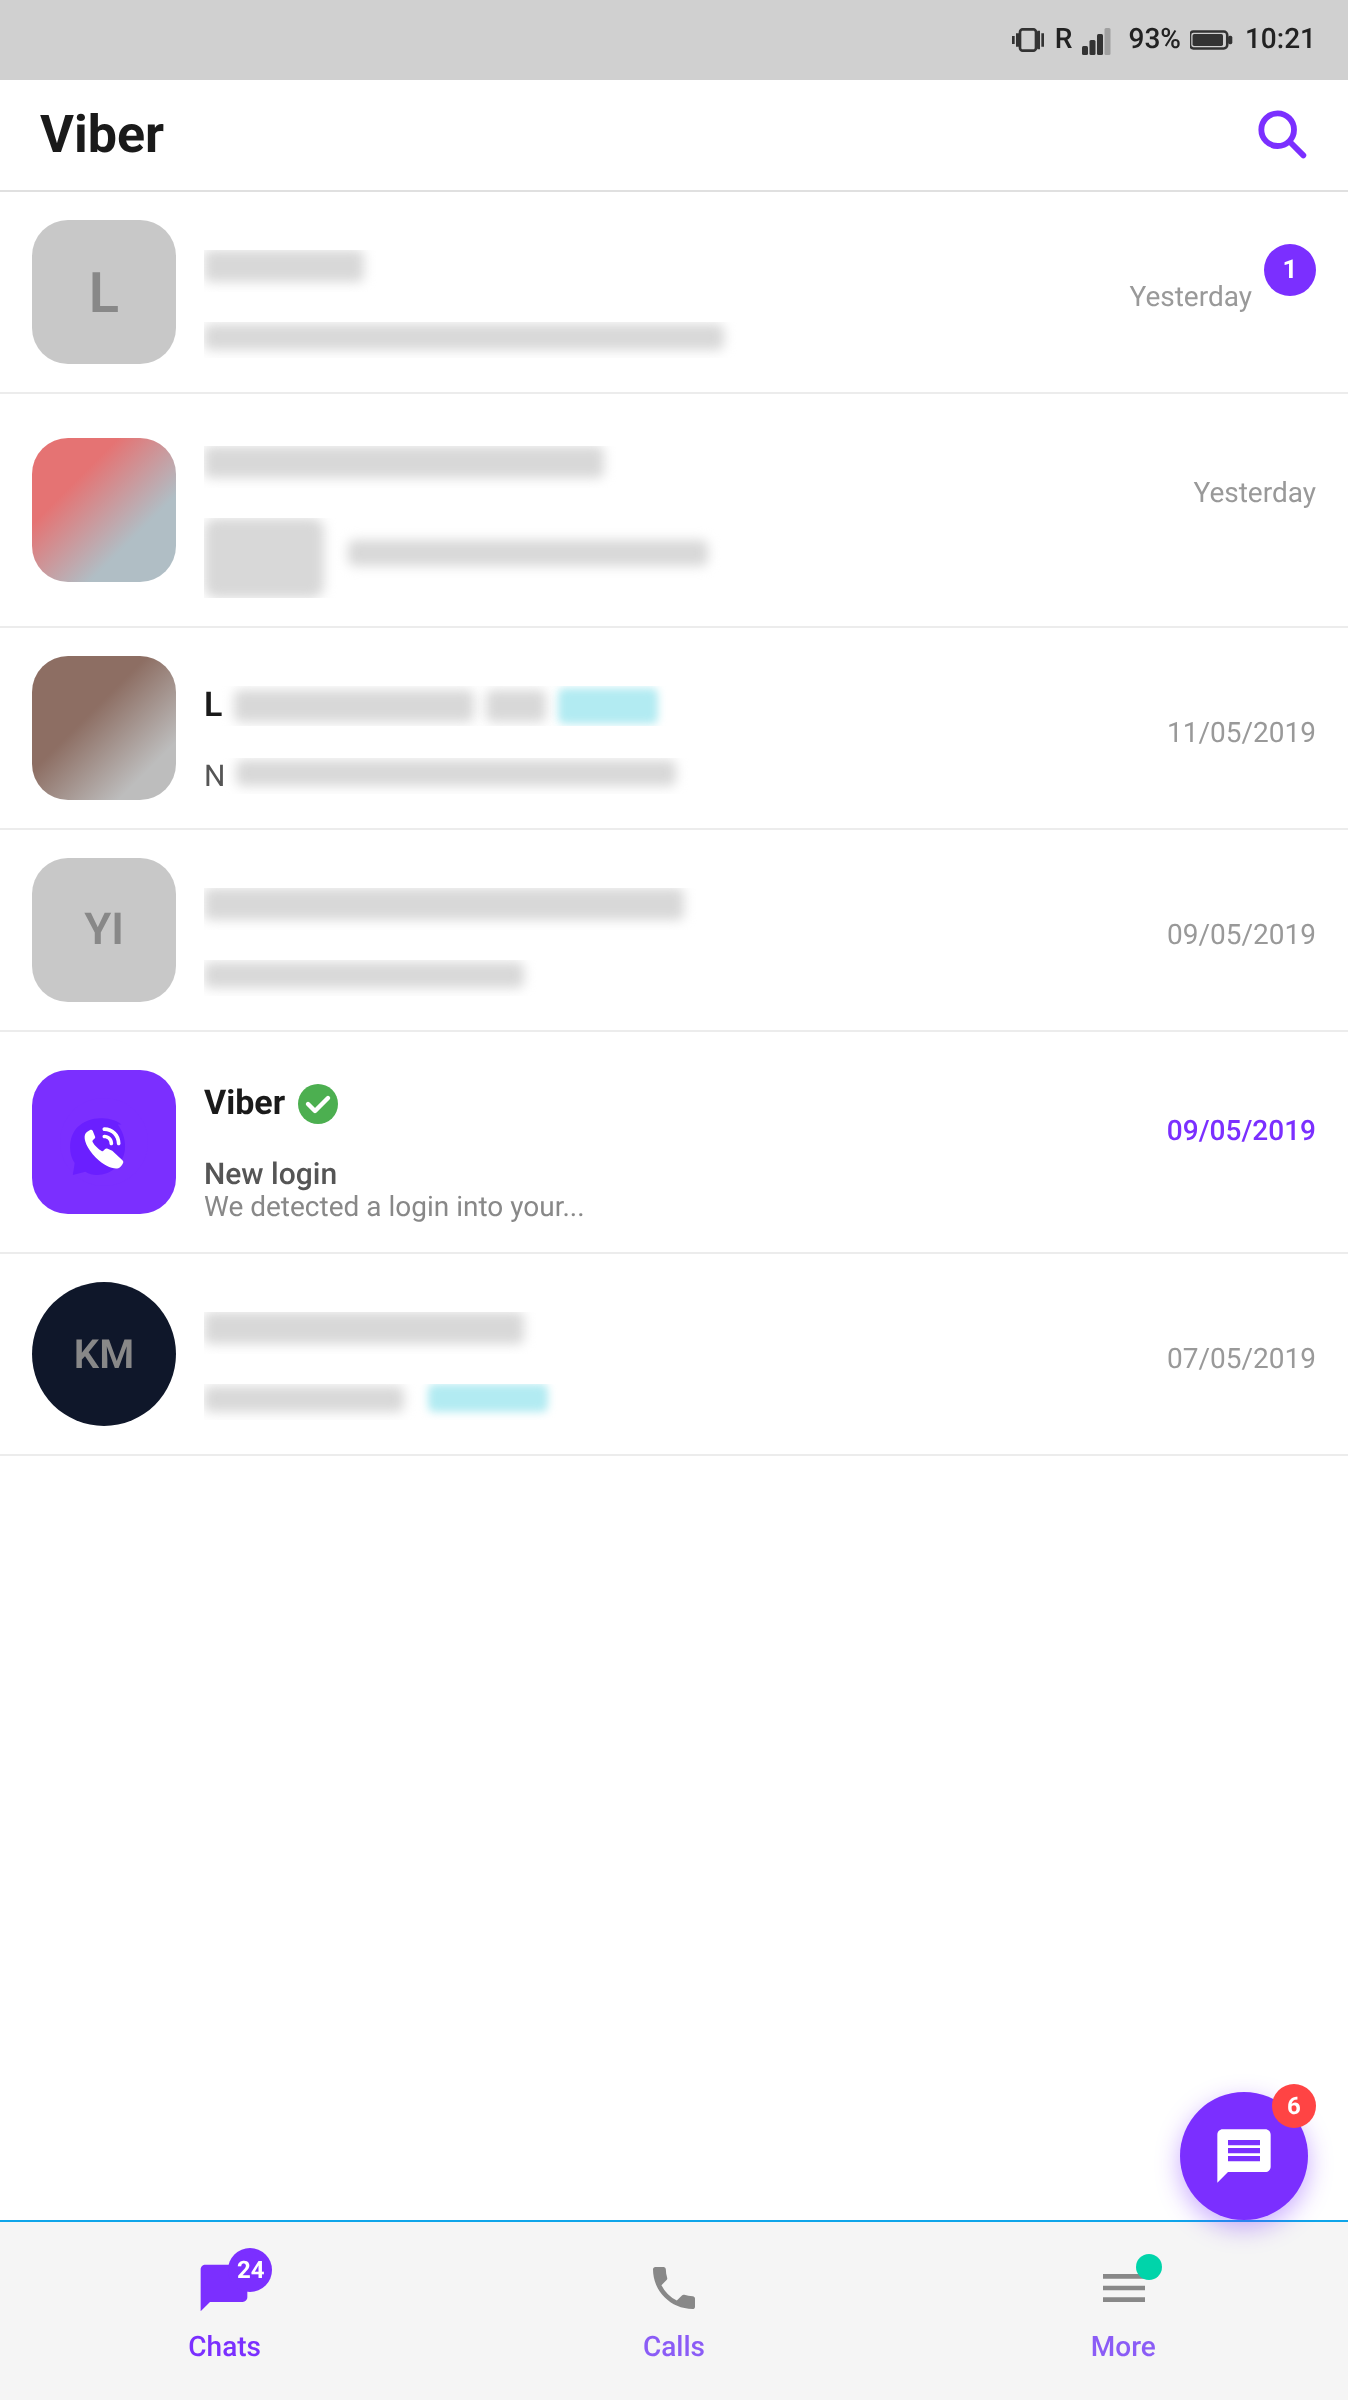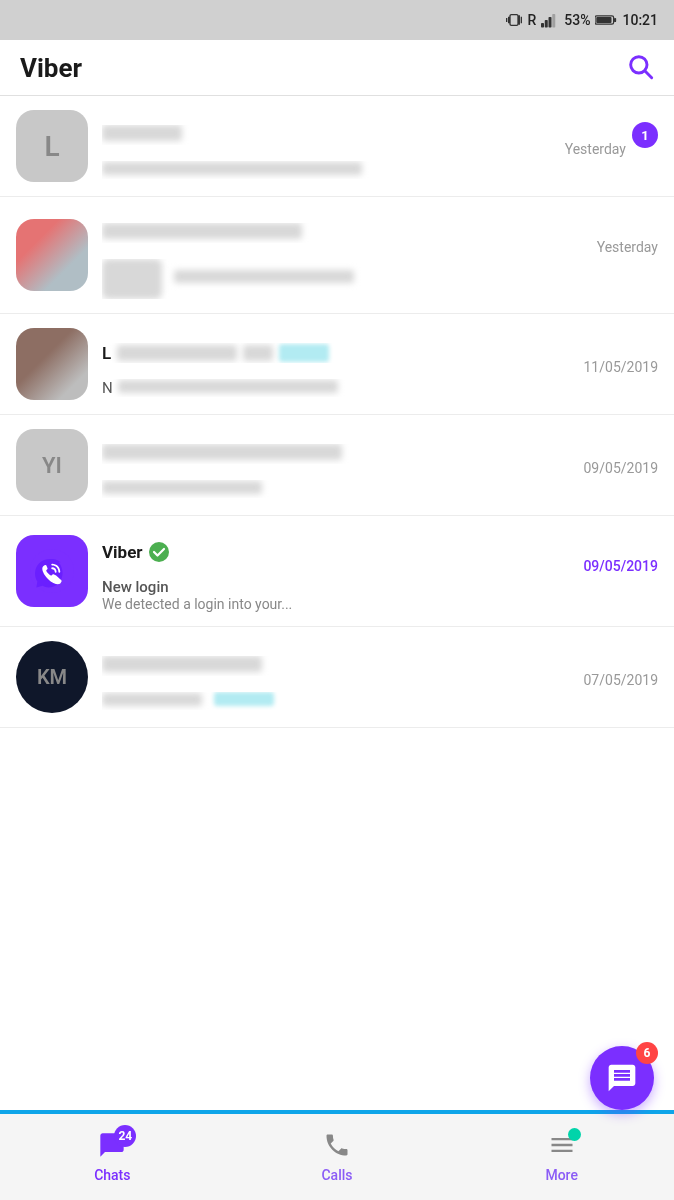--- a/index.html
+++ b/index.html
@@ -192,21 +192,21 @@
       font-weight: 700;
     }
 
     
     .bottom-nav {
       position: fixed;
       bottom: 0;
       width: 674px;
       height: 90px;
       background: #f5f5f5;
-      border-top: 4px solid #0ea5e9;
+      border-top: 1px solid #0ea5e9;
       display: flex;
       align-items: center;
     }
     .nav-item {
       flex: 1;
       display: flex;
       flex-direction: column;
       align-items: center;
       justify-content: center;
       cursor: pointer;
@@ -286,21 +286,21 @@
       <path d="M0 15h2V9H0v6zm3 2h2V7H3v10zM22 7v10h2V7h-2zm-3-2v14h2V5h-2zM16 3H8C6.34 3 5 4.34 5 6v12c0 1.66 1.34 3 3 3h8c1.66 0 3-1.34 3-3V6c0-1.66-1.34-3-3-3zm1 15c0 .55-.45 1-1 1H8c-.55 0-1-.45-1-1V6c0-.55.45-1 1-1h8c.55 0 1 .45 1 1v12z"></path>
     </svg>
     <span class="status-bar-text">R</span>
 
     <svg width="18" height="16" viewBox="0 0 24 20" fill="#333">
       <rect x="0" y="14" width="4" height="6" rx="1"></rect>
       <rect x="5" y="10" width="4" height="10" rx="1"></rect>
       <rect x="10" y="6" width="4" height="14" rx="1"></rect>
       <rect x="15" y="2" width="4" height="18" rx="1" opacity="0.3"></rect>
     </svg>
-    <span class="status-bar-text">53%</span>
+    <span class="status-bar-text">93%</span>
 
     <svg width="22" height="14" viewBox="0 0 26 14" fill="#333">
       <rect x="0" y="2" width="22" height="10" rx="2" stroke="#333" stroke-width="1.5" fill="none"></rect>
       <rect x="1.5" y="3.5" width="18" height="7" rx="1" fill="#333"></rect>
       <rect x="22.5" y="4.5" width="2.5" height="5" rx="1" fill="#333"></rect>
     </svg>
     <span class="status-bar-text">10:21</span>
   </div>
 </div>
 

